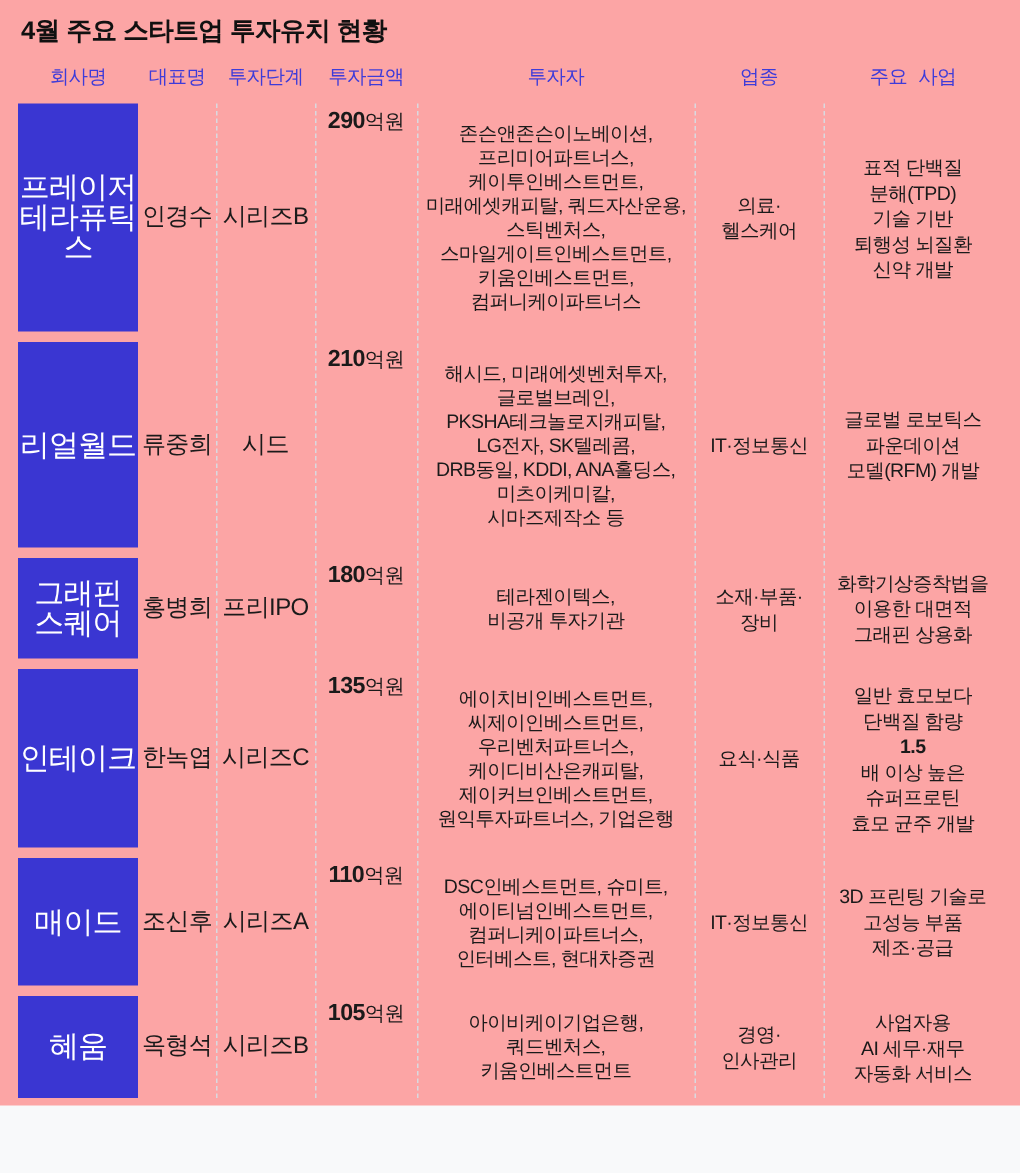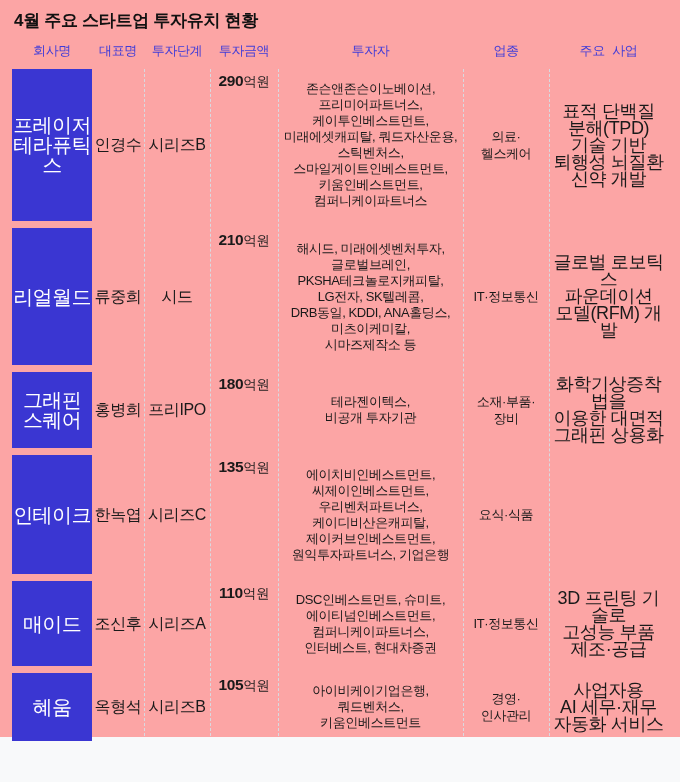--- a/index.html
+++ b/index.html
@@ -44,21 +44,21 @@
   .company {
     background:#3a36d2; color:#ffffff; font-size:20px; line-height:20px;
     letter-spacing:-0.6px;
   }
   .ceo, .stage { font-size:16px; }
   .amount { flex-direction:row; align-items:baseline; }
   .amount .num { font-weight:700; font-size:15.5px; }
   .amount .unit { font-size:13.5px; }
   .investors { font-size:13px; line-height:16px; }
   .industry { font-size:13px; line-height:17px; }
-  .business { font-size:18px; line-height:17px; }
+  .business { font-size:13px; line-height:17px; }
   .footer-strip {
     position:absolute; left:0; right:0; bottom:0; height:45px; background:#f8f9fa;
   }
 </style>
 </head>
 <body>
 
 <div class="page">
 
   <h1 class="title">4월 주요 스타트업 투자유치 현황</h1>
@@ -124,20 +124,21 @@
       <div class="row">
         <div class="cell c1 company">인테이크</div>
         <div class="cell c2 ceo">한녹엽</div>
         <div class="cell c3 stage">시리즈C</div>
         <div class="cell c4 amount">
           <span class="num">135</span>
             <span class="unit">억원</span>
         </div>
         <div class="cell c5 investors">에이치비인베스트먼트,<br>씨제이인베스트먼트,<br>우리벤처파트너스,<br>케이디비산은캐피탈,<br>제이커브인베스트먼트,<br>원익투자파트너스, 기업은행</div>
         <div class="cell c6 industry">요식·식품</div>
+        <div class="cell c7 business">일반 효모보다<br>단백질 함량<br><b>1.5</b>배 이상 높은<br>슈퍼프로틴<br>효모 균주 개발</div>
       </div>
 
       <div class="row">
         <div class="cell c1 company">매이드</div>
         <div class="cell c2 ceo">조신후</div>
         <div class="cell c3 stage">시리즈A</div>
         <div class="cell c4 amount">
           <span class="num">110</span>
             <span class="unit">억원</span>
         </div>

